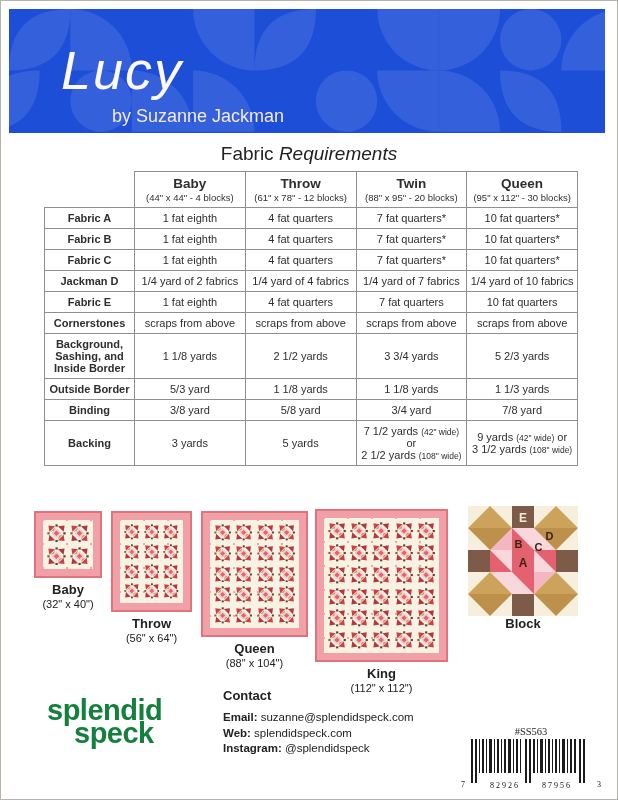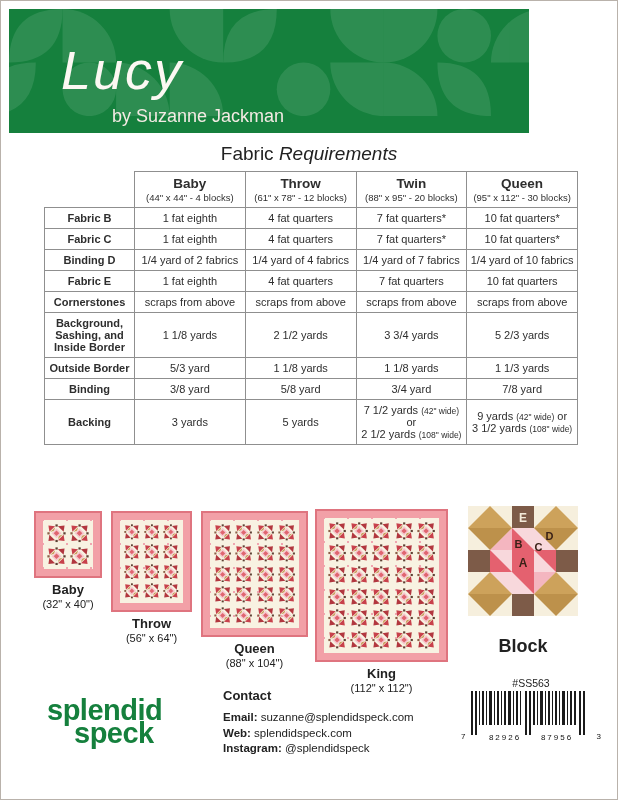--- a/index.html
+++ b/index.html
@@ -1,19 +1,19 @@
 <!DOCTYPE html>
 <html><head>
 <meta charset="utf-8">
 <style>
   html,body{margin:0;padding:0;background:#e8e4df;font-family:"Liberation Sans",sans-serif;}
   .page{position:relative;width:618px;height:800px;background:#ffffff;border:1px solid #b9b2ab;box-sizing:border-box;overflow:hidden;margin:0 auto;}
 
   
-  .band{position:absolute;left:8px;top:8px;width:520px;height:124px;background:#15803d;overflow:hidden;}
+  .band{position:absolute;left:8px;top:8px;width:596px;height:124px;background:#1d4ed8;overflow:hidden;}
   .band svg{position:absolute;inset:0;}
   .title{position:absolute;left:52px;top:30px;font-size:54px;font-style:italic;color:#fcf8f3;letter-spacing:2px;}
   .byline{position:absolute;left:55px;top:97px;font-size:18px;color:#f4eae4;margin-left:48px;}
 
   
   .tbl-title{position:absolute;top:142px;left:0;width:100%;text-align:center;font-size:19px;color:#222;font-weight:500;}
   .tbl-title .it{font-style:italic;}
   table.req{position:absolute;left:43px;top:170px;width:534px;border-collapse:collapse;table-layout:fixed;}
   table.req col.lab{width:90px;}
   table.req th,table.req td{border:1px solid #8f8f8f;text-align:center;vertical-align:middle;padding:4px 3px;color:#2e2e2e;}
@@ -30,31 +30,31 @@
   .field{flex:1;background:#f8f2e2;padding:4px;display:grid;gap:4px;
          background-image:radial-gradient(circle,#efa5b0 1.1px,rgba(0,0,0,0) 1.5px);
          background-size:24px 24px;background-position:12px 12px;}
   .motif{width:100%;height:100%;}
   .q-label{margin-top:4px;text-align:center;line-height:1.25;}
   .q-name{font-size:13px;font-weight:bold;color:#222;display:block;}
   .q-size{font-size:11px;color:#222;display:block;}
 
   
   .block-wrap{position:absolute;left:467px;top:505px;width:110px;display:flex;flex-direction:column;align-items:center;}
-  .blk-label{margin-top:20px;font-size:18px;font-weight:bold;color:#222;}
+  .blk-label{margin-top:0;font-size:13px;font-weight:bold;color:#222;}
   .notes{position:absolute;left:452px;top:636px;width:142px;text-align:center;font-size:10.5px;color:#333;line-height:1.3;}
 
   
   .logo{position:absolute;left:46px;top:698px;width:124px;color:#15803d;font-weight:700;letter-spacing:-0.5px;line-height:0.8;}
   .logo .l1{font-size:29px;display:block;}
   .logo .l2{font-size:29px;display:block;margin-left:27px;}
   .contact{position:absolute;left:222px;top:686px;font-size:11.5px;color:#222;line-height:1.33;}
   .contact .hd{font-size:13px;font-weight:bold;display:block;margin-bottom:6px;}
   .contact b{font-weight:bold;}
-  .code-wrap{position:absolute;left:460px;top:676px;width:140px;text-align:center;}
+  .code-wrap{position:absolute;left:460px;top:725px;width:140px;text-align:center;font-family:Liberation Serif, serif;}
   .item-no{font-size:10.5px;color:#222;display:block;margin-bottom:2px;}
   .barcode{position:relative;width:124px;margin:0 auto;}
   .bc-digit{position:absolute;font-size:8px;color:#111;}
   .bc-first{left:-8px;bottom:0;}
   .bc-last{right:-8px;bottom:0;}
   .bc-g1{left:14px;bottom:-1px;width:44px;text-align:center;letter-spacing:2px;}
   .bc-g2{left:66px;bottom:-1px;width:44px;text-align:center;letter-spacing:2px;}
 </style>
 </head>
 <body>
@@ -132,35 +132,42 @@
       <th>
             <span class="col-name">Twin</span>
             <span class="col-size">(88" x 95" - 20 blocks)</span>
           </th>
       <th>
             <span class="col-name">Queen</span>
             <span class="col-size">(95" x 112" - 30 blocks)</span>
           </th>
     </tr>
     <tr>
+      <td class="rowlab">Fabric A</td>
+      <td class="val">1 fat eighth</td>
+      <td class="val">4 fat quarters</td>
+      <td class="val">7 fat quarters*</td>
+      <td class="val">10 fat quarters*</td>
+    </tr>
+    <tr>
       <td class="rowlab">Fabric B</td>
       <td class="val">1 fat eighth</td>
       <td class="val">4 fat quarters</td>
       <td class="val">7 fat quarters*</td>
       <td class="val">10 fat quarters*</td>
     </tr>
     <tr>
       <td class="rowlab">Fabric C</td>
       <td class="val">1 fat eighth</td>
       <td class="val">4 fat quarters</td>
       <td class="val">7 fat quarters*</td>
       <td class="val">10 fat quarters*</td>
     </tr>
     <tr>
-      <td class="rowlab">Binding D</td>
+      <td class="rowlab">Jackman D</td>
       <td class="val">1/4 yard of 2 fabrics</td>
       <td class="val">1/4 yard of 4 fabrics</td>
       <td class="val">1/4 yard of 7 fabrics</td>
       <td class="val">1/4 yard of 10 fabrics</td>
     </tr>
     <tr>
       <td class="rowlab">Fabric E</td>
       <td class="val">1 fat eighth</td>
       <td class="val">4 fat quarters</td>
       <td class="val">7 fat quarters</td>

